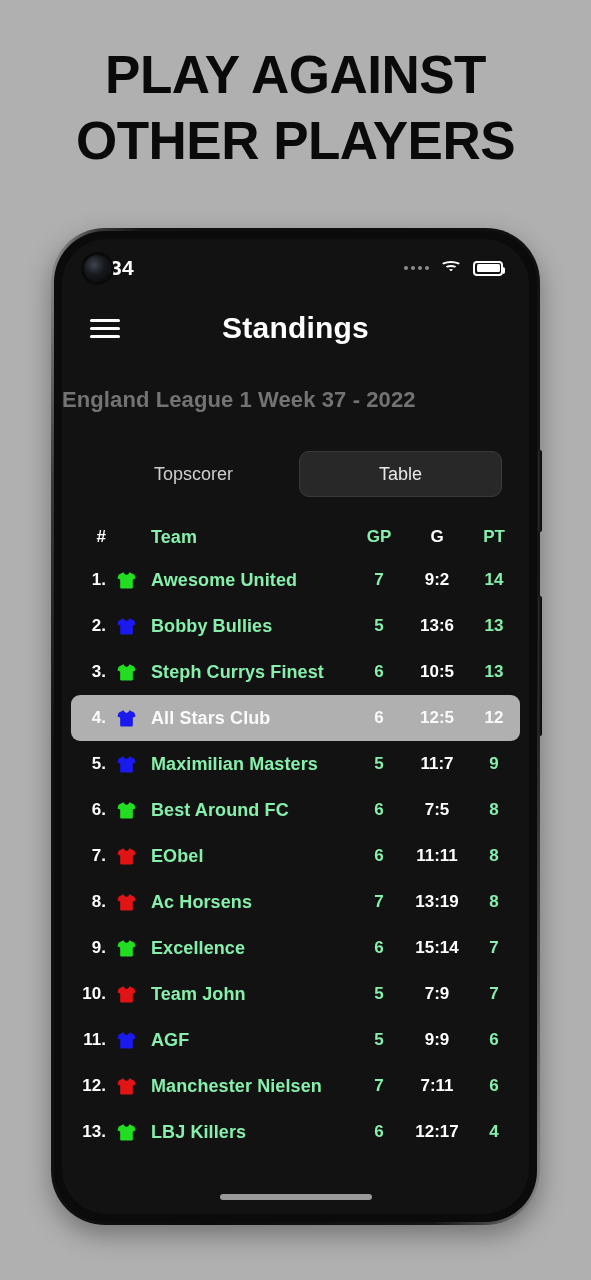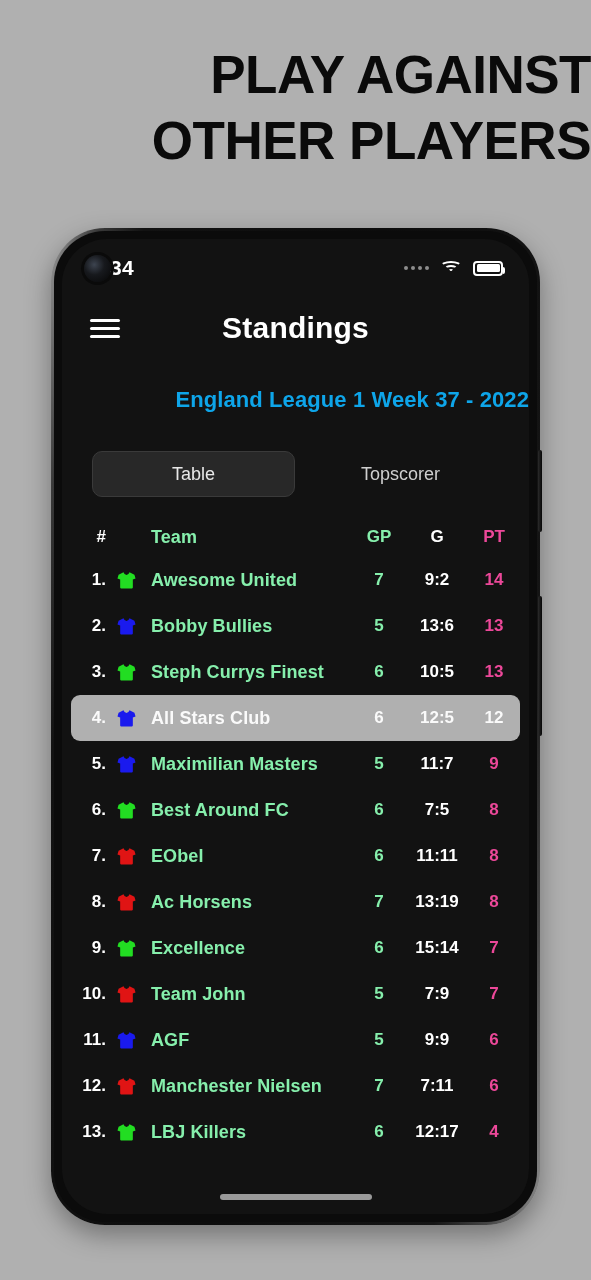--- a/index.html
+++ b/index.html
@@ -7,21 +7,21 @@
     width:591px; height:1280px;
     overflow:hidden;
     background:#b0b0b0;
     font-family:"Liberation Sans", sans-serif;
   }
   #root { position:relative; width:591px; height:1280px; background:#b0b0b0; }
 
   
   .headline {
     position:absolute; top:42px; left:0; width:591px;
-    text-align:right;
+    text-align:center;
     color:#0a0a0a;
     font-weight:700;
     font-size:53px;
     line-height:66px;
     letter-spacing:-0.5px;
   }
   .headline .l2 { display:block; }
 
   
   .phone-frame {
@@ -99,21 +99,21 @@
   .hamburger { position:absolute; left:28px; width:30px; display:flex; flex-direction:column; gap:5px; cursor:pointer; }
   .hamburger i { display:block; height:3px; background:#fff; border-radius:2px; }
   .app-title {
     width:100%; text-align:center; color:#fff;
     font-size:30px; font-weight:700; letter-spacing:0.2px;
   }
 
   
   .league-title {
     position:absolute; top:148px; left:0; width:467px;
-    text-align:right; color:#0ea5e9;
+    text-align:left; color:#737373;
     font-size:22px; font-weight:700; letter-spacing:0.1px;
   }
 
   
   .tabs { position:absolute; top:212px; left:30px; width:410px; display:flex; gap:4px; }
   .tab {
     flex:1; height:46px; display:flex; align-items:center; justify-content:center;
     border-radius:10px; color:#cfcfcf; font-size:18px; cursor:pointer;
     border:1px solid transparent;
   }
@@ -125,21 +125,21 @@
     position:relative; display:flex; align-items:center;
     height:46px; margin:0 9px; border-radius:9px;
   }
   .hrow { height:40px; }
   .c-rank { width:40px; text-align:right; padding-right:5px; color:#fff; font-size:17px; font-weight:700; }
   .c-jersey { width:30px; display:flex; justify-content:center; align-items:center; }
   .c-team { flex:1; padding-left:10px; color:#86efac; font-size:18px; font-weight:700; letter-spacing:0.1px;
             white-space:nowrap; overflow:hidden; }
   .c-gp { width:54px; text-align:center; color:#86efac; font-size:17px; font-weight:700; }
   .c-g  { width:62px; text-align:center; color:#fff; font-size:17px; font-weight:700; }
-  .c-pt { width:52px; text-align:center; color:#ec4899; font-size:17px; font-weight:700; }
+  .c-pt { width:52px; text-align:center; color:#86efac; font-size:17px; font-weight:700; }
 
   .hrow .c-rank { font-size:17px; }
   .hrow .c-team { font-size:18px; }
   .hrow .c-gp, .hrow .c-g, .hrow .c-pt { font-size:17px; }
 
   .row.sel { background:#b0b0b0; }
   .row.sel .c-rank, .row.sel .c-team, .row.sel .c-gp,
   .row.sel .c-g, .row.sel .c-pt { color:#fafafa; }
 
   .rows-clip { position:absolute; top:318px; left:0; width:467px; height:600px; overflow:hidden; }
@@ -195,22 +195,22 @@
           <i></i>
             <i></i>
             <i></i>
         </div>
         <div class="app-title">Standings</div>
       </div>
 
       <div class="league-title">England League 1 Week 37 - 2022</div>
 
       <div class="tabs">
+        <div class="tab">Topscorer</div>
         <div class="tab active">Table</div>
-        <div class="tab">Topscorer</div>
       </div>
 
       <div class="table">
         <div class="row hrow">
           <div class="c-rank">#</div>
           <div class="c-jersey"></div>
           <div class="c-team">Team</div>
           <div class="c-gp">GP</div>
           <div class="c-g">G</div>
           <div class="c-pt">PT</div>

